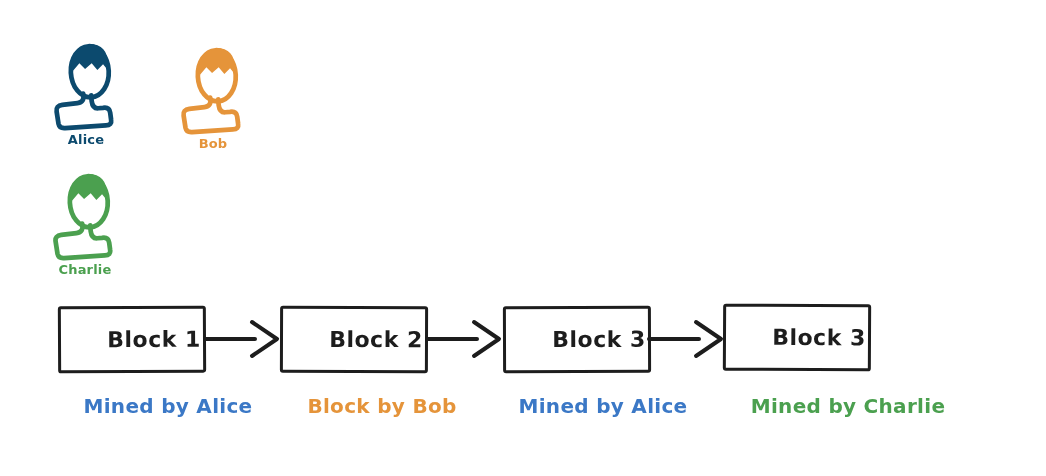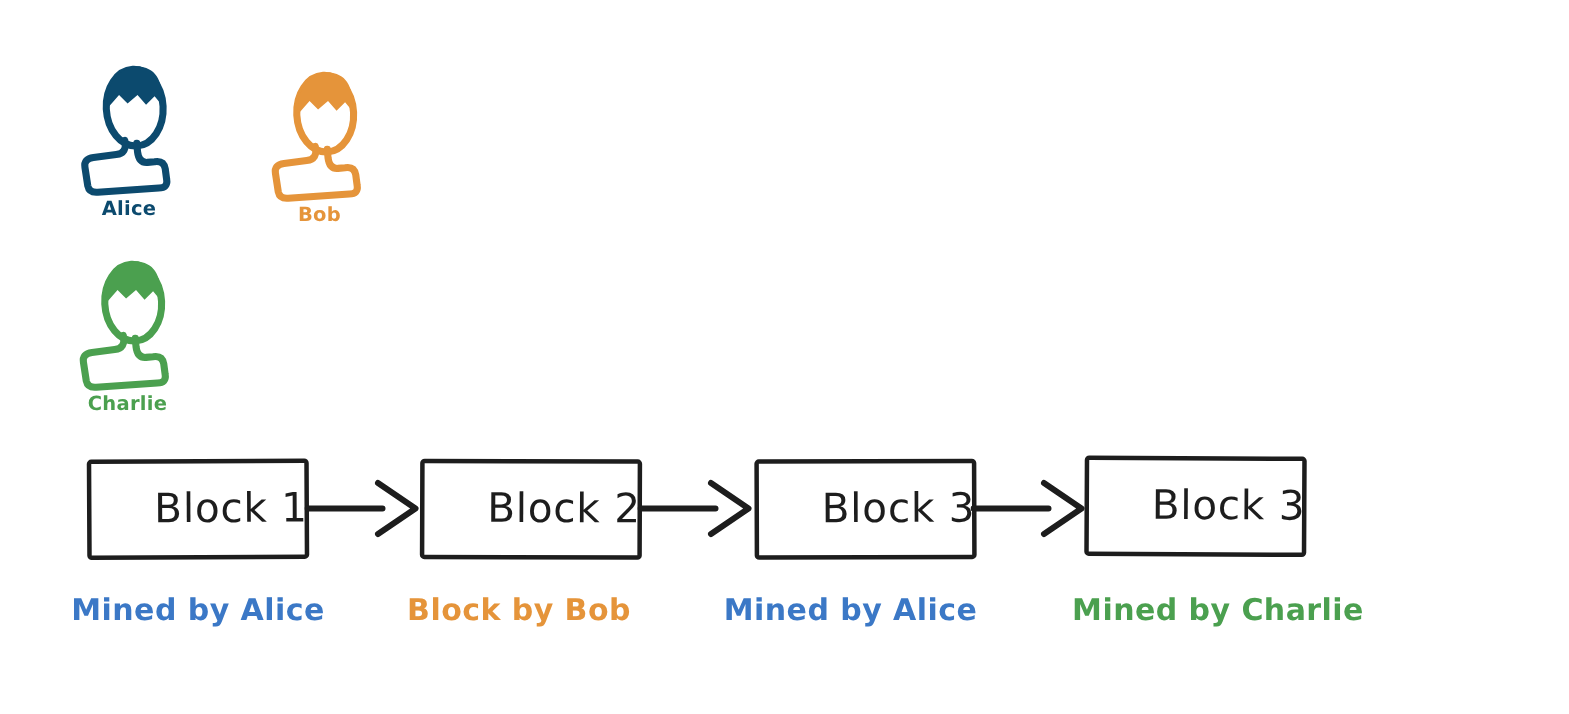--- a/index.html
+++ b/index.html
@@ -43,22 +43,22 @@
     background: #ffffff;
     display: flex;
     align-items: center;
     justify-content: center;
   }
   .block-1 { left: 58px;  transform: rotate(-0.3deg); }
   .block-2 { left: 280px; transform: rotate(0.2deg);  }
   .block-3 { left: 503px; transform: rotate(-0.2deg); }
   .block-4 { left: 723px; top: 304px; transform: rotate(0.3deg); }
   .block-label {
-    font-size: 27px;
-    font-weight: 400;
+    font-size: 22px;
+    font-weight: 700;
     letter-spacing: 0.5px;
     white-space: nowrap;
     margin-left: 44px;
   }
 
   
   .arrow {
     position: absolute;
     top: 317px;
     width: 78px;
@@ -71,20 +71,21 @@
 
   
   .miner {
     position: absolute;
     top: 394px;
     transform: translateX(-50%);
     font-size: 20px;
     font-weight: 700;
     white-space: nowrap;
     letter-spacing: 0.3px;
+    margin-left: 36px;
   }
   .miner-1 { left: 132px; }
   .miner-2 { left: 346px; }
   .miner-3 { left: 567px; }
   .miner-4 { left: 812px; }
 </style>
 </head>
 <body>
 
 <div class="stage" style="background: rgb(255, 255, 255);">

